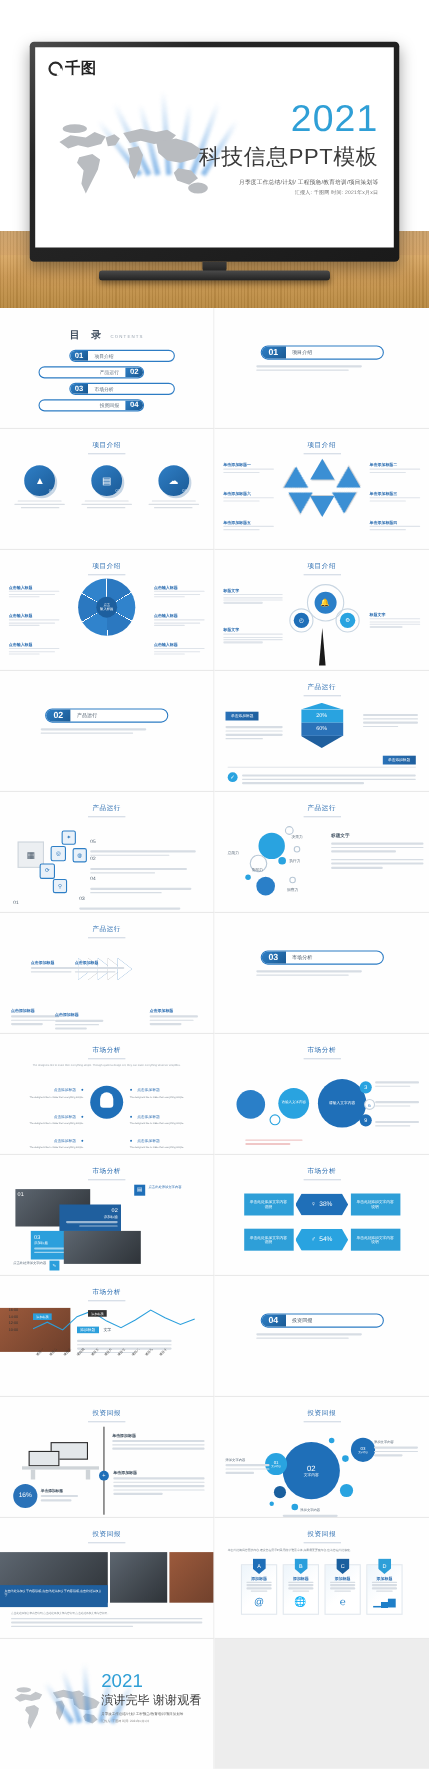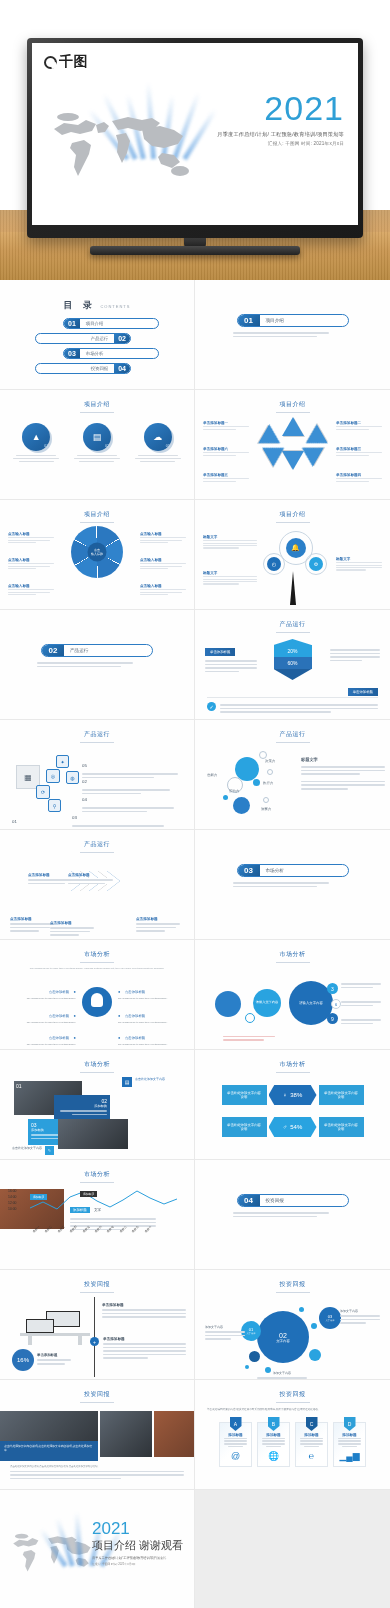--- a/index.html
+++ b/index.html
@@ -293,20 +293,21 @@
           <path d="M100,34 l18,-3 l14,4 l9,6 l-5,8 l-14,4 l-12,-2 l-8,-7 z"></path>
           <path d="M120,58 l12,2 l6,7 l-8,6 l-11,-4 l-3,-7 z"></path>
           <path d="M54,30 l8,-3 l5,4 l-4,6 l-7,1 z"></path>
           <ellipse cx="138" cy="76" rx="9" ry="5"></ellipse>
           <ellipse cx="26" cy="22" rx="11" ry="4"></ellipse>
         </g>
       </svg>
 
       <div class="hero-right">
         <div class="hero-year">2021</div>
+        <div class="hero-title">科技信息PPT模板</div>
         <div class="hero-sub">月季度工作总结/计划/ 工程预急/教育培训/项目策划等</div>
         <div class="hero-by">汇报人:  千图网 时间:  2021年x月x日</div>
       </div>
     </div>
   </div>
   <div class="tv-neck"></div>
   <div class="tv-base"></div>
 </div>
 
 <div class="grid">
@@ -980,21 +981,21 @@
       </svg>
       <div class="rays" style="left:14px;top:16px;width:86px;height:54px;">
         <div class="ray" style="transform:rotate(-34deg);height:44px;"></div>
         <div class="ray" style="transform:rotate(-18deg);height:50px;left:58%;"></div>
         <div class="ray" style="transform:rotate(-4deg);height:54px;left:68%;"></div>
         <div class="ray" style="transform:rotate(12deg);height:46px;left:80%;"></div>
         <div class="ray" style="transform:rotate(28deg);height:40px;left:92%;"></div>
       </div>
       <div class="end-right">
         <div class="end-year">2021</div>
-        <div class="end-title">项目介绍 谢谢观看</div>
+        <div class="end-title">演讲完毕 谢谢观看</div>
         <div class="end-sub">月季度工作总结/计划/ 工程预急/教育培训/项目策划等</div>
         <div class="end-by">汇报人: 千图网 时间: 2021年x月x日</div>
       </div>
     </div>
   </div>
 
   <div class="slide blank" style="height:130px;"></div>
 
 </div>
 

